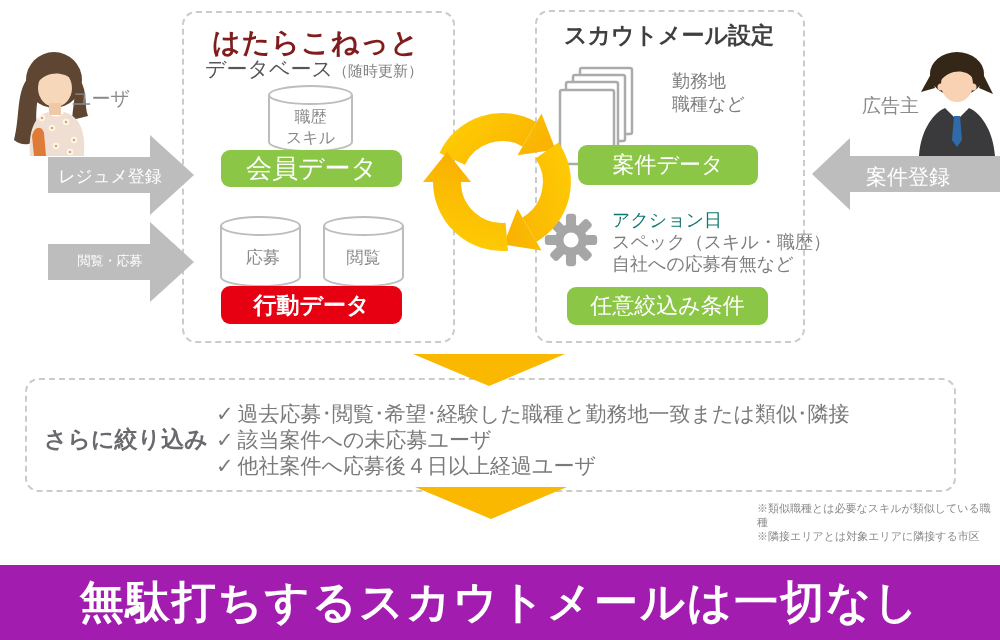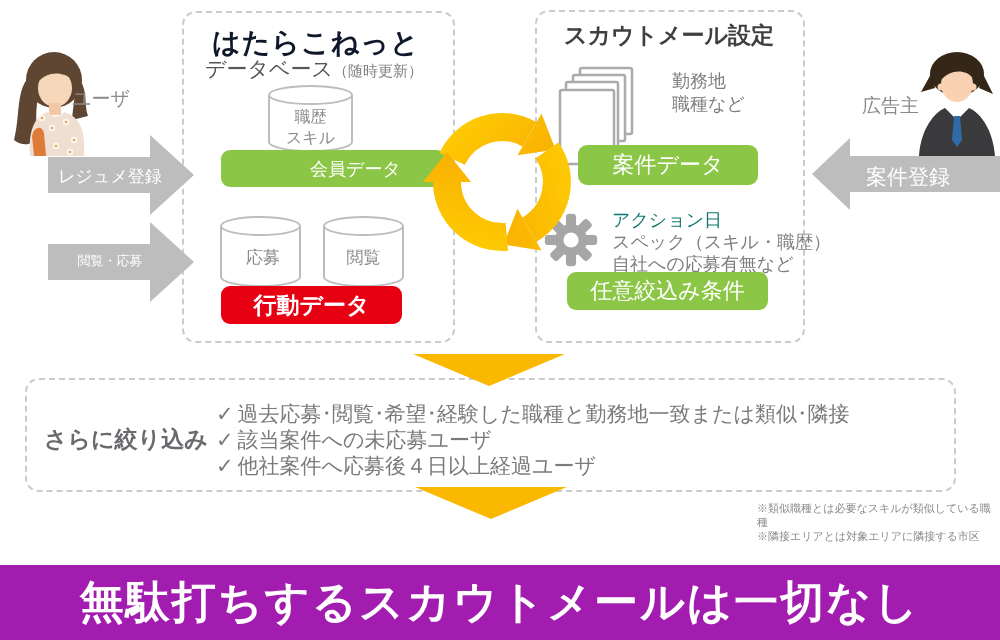--- a/index.html
+++ b/index.html
@@ -5,38 +5,38 @@
   html,body{margin:0;padding:0;background:#fff;}
   .stage{position:relative;width:1000px;height:640px;overflow:hidden;background:#fff;
          font-family:"Liberation Sans",sans-serif;}
   .abs{position:absolute;}
   
   .panel{border:2px dashed #CBCBCB;border-radius:14px;background:transparent;}
   .panel-db{left:182px;top:11px;width:269px;height:328px;}
   .panel-scout{left:535px;top:10px;width:266px;height:329px;}
   .panel-refine{left:25px;top:378px;width:927px;height:110px;}
   
-  .logo{left:212px;top:24px;font-size:28px;font-weight:bold;color:#0f172a;letter-spacing:1px;}
+  .logo{left:212px;top:24px;font-size:28px;font-weight:bold;color:#7f1d1d;letter-spacing:1px;}
   .db-line{left:205px;top:55px;white-space:nowrap;}
   .db-title{font-size:21px;color:#565656;}
   .db-note{font-size:15px;color:#828282;}
   .scout-title{left:549px;top:20px;width:240px;text-align:center;font-size:23px;font-weight:bold;color:#3F3F3F;}
   
   .cyl-text{position:absolute;width:100%;text-align:center;color:#8A8A8A;}
   .cyl-career{left:268px;top:84px;width:85px;height:69px;}
   .cyl-apply{left:220px;top:215px;width:86px;height:73px;}
   .cyl-view{left:323px;top:215px;width:81px;height:73px;}
   
   .btn{display:flex;align-items:center;justify-content:center;color:#fff;border-radius:9px;}
   .btn-green{background:#8CC646;}
   .btn-red{background:#E60012;font-weight:bold;}
-  .btn-member{left:221px;top:150px;width:181px;height:37px;font-size:18px;padding-left:44px;}
+  .btn-member{left:221px;top:150px;width:181px;height:37px;font-size:26px;}
   .btn-behavior{left:221px;top:286px;width:181px;height:38px;font-size:23px;}
   .btn-project{left:578px;top:145px;width:180px;height:40px;font-size:22px;}
-  .btn-filter{left:567px;top:272px;width:201px;height:38px;font-size:22px;}
+  .btn-filter{left:567px;top:287px;width:201px;height:38px;font-size:22px;}
   
   .job-notes{left:672px;top:70px;font-size:18px;color:#7E7E7E;line-height:23px;}
   .gear-notes{left:612px;top:209px;font-size:18px;line-height:22px;white-space:nowrap;}
   .gear-notes .red{color:#0f766e;}
   .gear-notes .gray{color:#7E7E7E;}
   
   .lbl-user{left:72px;top:86px;font-size:19px;color:#8A8A8A;}
   .lbl-adv{left:862px;top:93px;font-size:19px;color:#8A8A8A;}
   .arrow-text{position:absolute;color:#fff;text-align:center;}
   .t-resume{left:52px;top:165px;width:116px;font-size:17px;}

